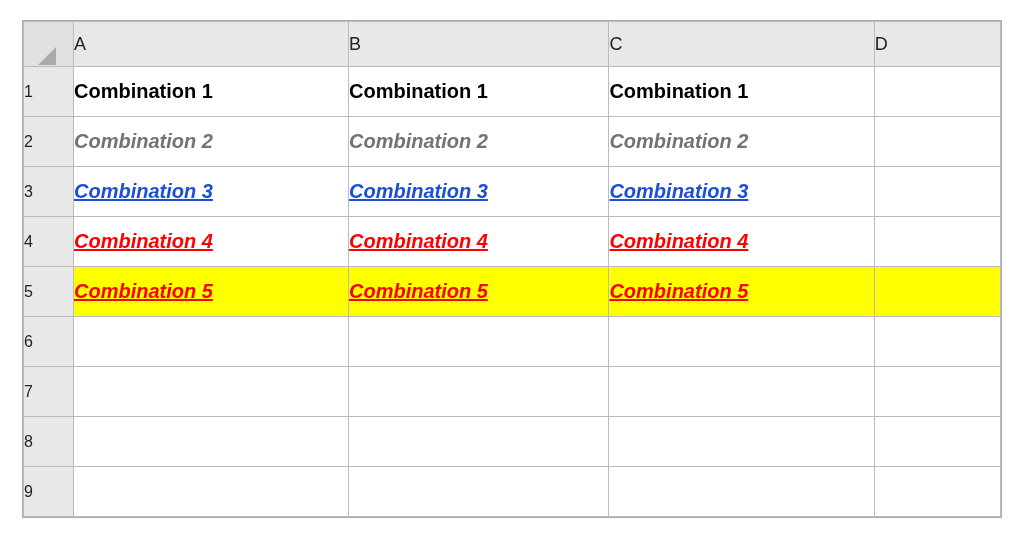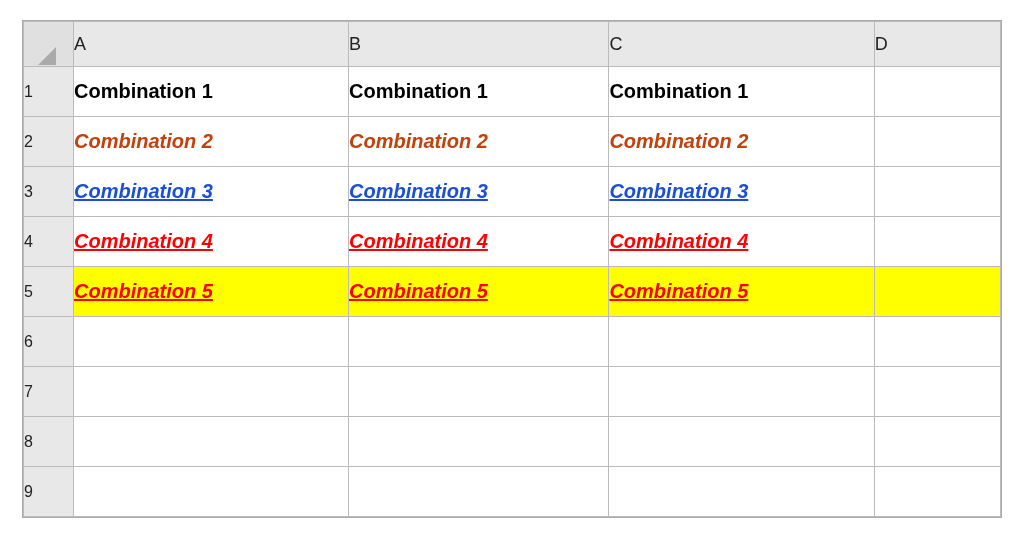--- a/index.html
+++ b/index.html
@@ -101,21 +101,21 @@
     .style-normal {
       font-weight: bold;
       color: #000;
       font-style: normal;
       text-decoration: none;
     }
 
     .style-italic-bold {
       font-weight: bold;
       font-style: italic;
-      color: #c2410c;
+      color: #737373;
       text-decoration: none;
     }
 
     .style-underline-bold {
       font-weight: bold;
       font-style: italic;
       color: #1d4ed8;
       text-decoration: underline;
     }
 

